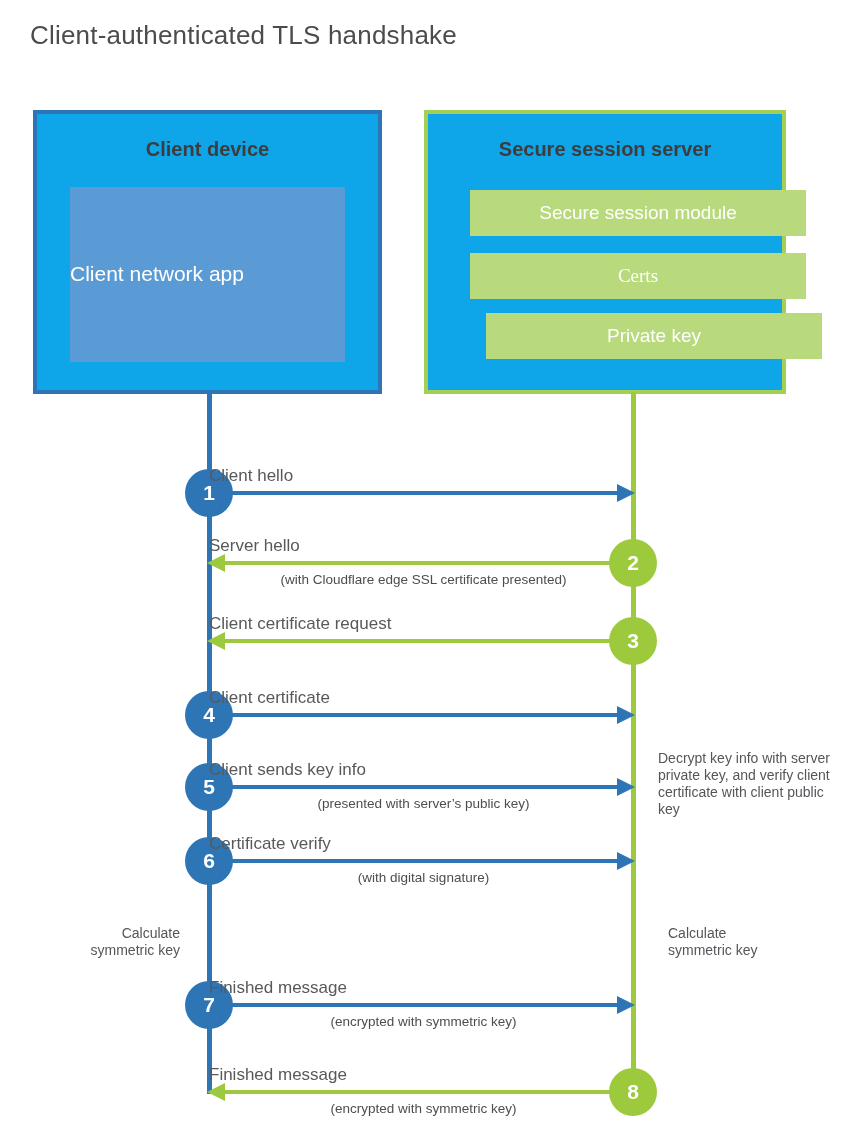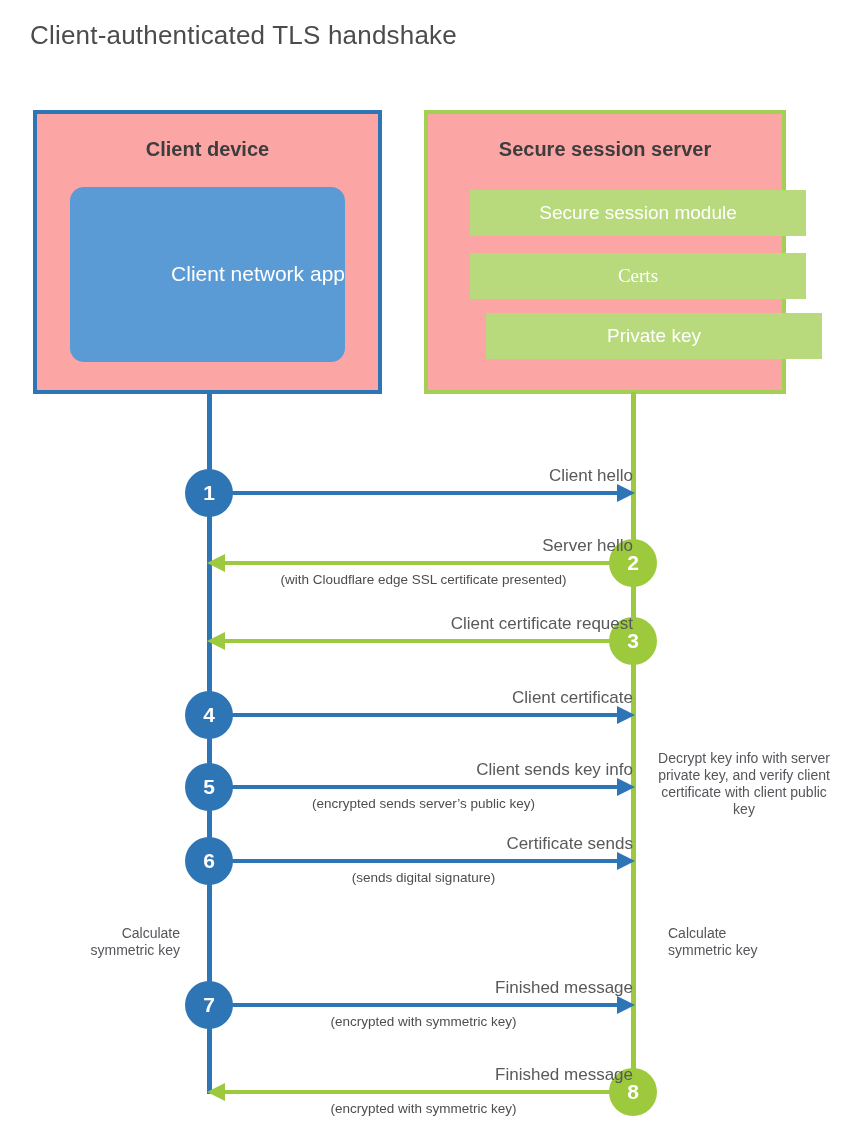--- a/index.html
+++ b/index.html
@@ -2,26 +2,26 @@
 <html><head>
 <meta charset="utf-8">
 <style>
   html,body{margin:0;padding:0;background:#ffffff;}
   body{font-family:"Liberation Sans","DejaVu Sans",sans-serif;}
   #canvas{position:relative;width:865px;height:1146px;background:#ffffff;overflow:hidden;}
 
   .page-title{position:absolute;left:30px;top:20px;font-size:26px;font-weight:400;color:#4c4c4c;letter-spacing:.2px;text-align:right;}
 
   
-  .actor-box{position:absolute;top:110px;height:284px;background:#fca5a5;box-sizing:border-box;}
+  .actor-box{position:absolute;top:110px;height:284px;background:#0ea5e9;box-sizing:border-box;}
   .client-box{left:33px;width:349px;border:4px solid #2e75b6;}
   .server-box{left:424px;width:362px;border:4px solid #a3cf55;}
   .actor-title{margin-top:24px;text-align:center;font-size:20px;font-weight:700;color:#3d3d3d;}
   .client-app{position:absolute;left:33px;top:73px;width:275px;height:175px;background:#5b9bd5;
-              display:flex;align-items:center;justify-content:flex-end;text-align:center;border-radius:14px;}
+              display:flex;align-items:center;justify-content:flex-start;text-align:center;}
   .client-app span{color:#ffffff;font-size:21px;max-width:180px;line-height:1.25;}
   .server-bar{position:absolute;left:42px;width:336px;height:46px;background:#b8da7c;
               display:flex;align-items:center;justify-content:center;color:#ffffff;font-size:19px;text-align:center;}
   .bar-1{top:76px;} .bar-2{top:139px;font-family:Liberation Serif, serif;} .bar-3{top:199px;margin-left:16px;}
 
   
   .vline{position:absolute;top:392px;width:5px;}
   .vline.blue{left:207px;height:702px;background:#2e75b6;}
   .vline.green{left:631px;height:700px;background:#9cc93e;}
 
@@ -31,26 +31,26 @@
   .hline.to-right{left:0;right:14px;background:#2e75b6;}
   .hline.to-left{left:14px;right:0;background:#9cc93e;}
   .arrow-r{position:absolute;right:-2px;top:-9px;width:0;height:0;
            border-top:9px solid transparent;border-bottom:9px solid transparent;border-left:18px solid #2e75b6;}
   .arrow-l{position:absolute;left:-2px;top:-9px;width:0;height:0;
            border-top:9px solid transparent;border-bottom:9px solid transparent;border-right:18px solid #9cc93e;}
   .circle{position:absolute;top:-24px;width:48px;height:48px;border-radius:50%;
           display:flex;align-items:center;justify-content:center;color:#fff;font-weight:700;font-size:21px;}
   .circle.blue{background:#2e75b6;left:-24px;}
   .circle.green{background:#9cca3c;right:-24px;}
-  .msg-label{position:absolute;left:0;right:0;bottom:7px;text-align:right;font-size:17px;color:#58595b;}
+  .msg-label{position:absolute;left:0;right:0;bottom:7px;text-align:left;font-size:17px;color:#58595b;}
   .msg-sublabel{position:absolute;left:5px;right:0;top:9px;text-align:center;font-size:13.5px;color:#4d4d4d;}
 
   
   .note{position:absolute;font-size:14px;color:#54565a;line-height:1.22;}
-  .note-decrypt{left:658px;top:750px;width:172px;text-align:center;}
+  .note-decrypt{left:658px;top:750px;width:172px;text-align:left;}
   .note-calc-left{left:70px;top:925px;width:110px;text-align:right;}
   .note-calc-right{left:668px;top:925px;width:110px;text-align:left;}
 </style>
 </head>
 <body>
 
 <div id="canvas">
 
   <div class="page-title">Client-authenticated TLS handshake</div>
 
@@ -108,31 +108,31 @@
     <div class="msg-label">Client certificate</div>
   </div>
 
   <div class="step" style="top:787px">
     <div class="hline to-right"></div>
     <div class="arrow-r"></div>
     <div class="circle blue">
         <span>5</span>
       </div>
     <div class="msg-label">Client sends key info</div>
-    <div class="msg-sublabel">(encrypted sends server’s public key)</div>
+    <div class="msg-sublabel">(presented with server’s public key)</div>
   </div>
 
   <div class="step" style="top:861px">
     <div class="hline to-right"></div>
     <div class="arrow-r"></div>
     <div class="circle blue">
         <span>6</span>
       </div>
-    <div class="msg-label">Certificate sends</div>
-    <div class="msg-sublabel">(sends digital signature)</div>
+    <div class="msg-label">Certificate verify</div>
+    <div class="msg-sublabel">(with digital signature)</div>
   </div>
 
   <div class="step" style="top:1005px">
     <div class="hline to-right"></div>
     <div class="arrow-r"></div>
     <div class="circle blue">
         <span>7</span>
       </div>
     <div class="msg-label">Finished message</div>
     <div class="msg-sublabel">(encrypted with symmetric key)</div>

